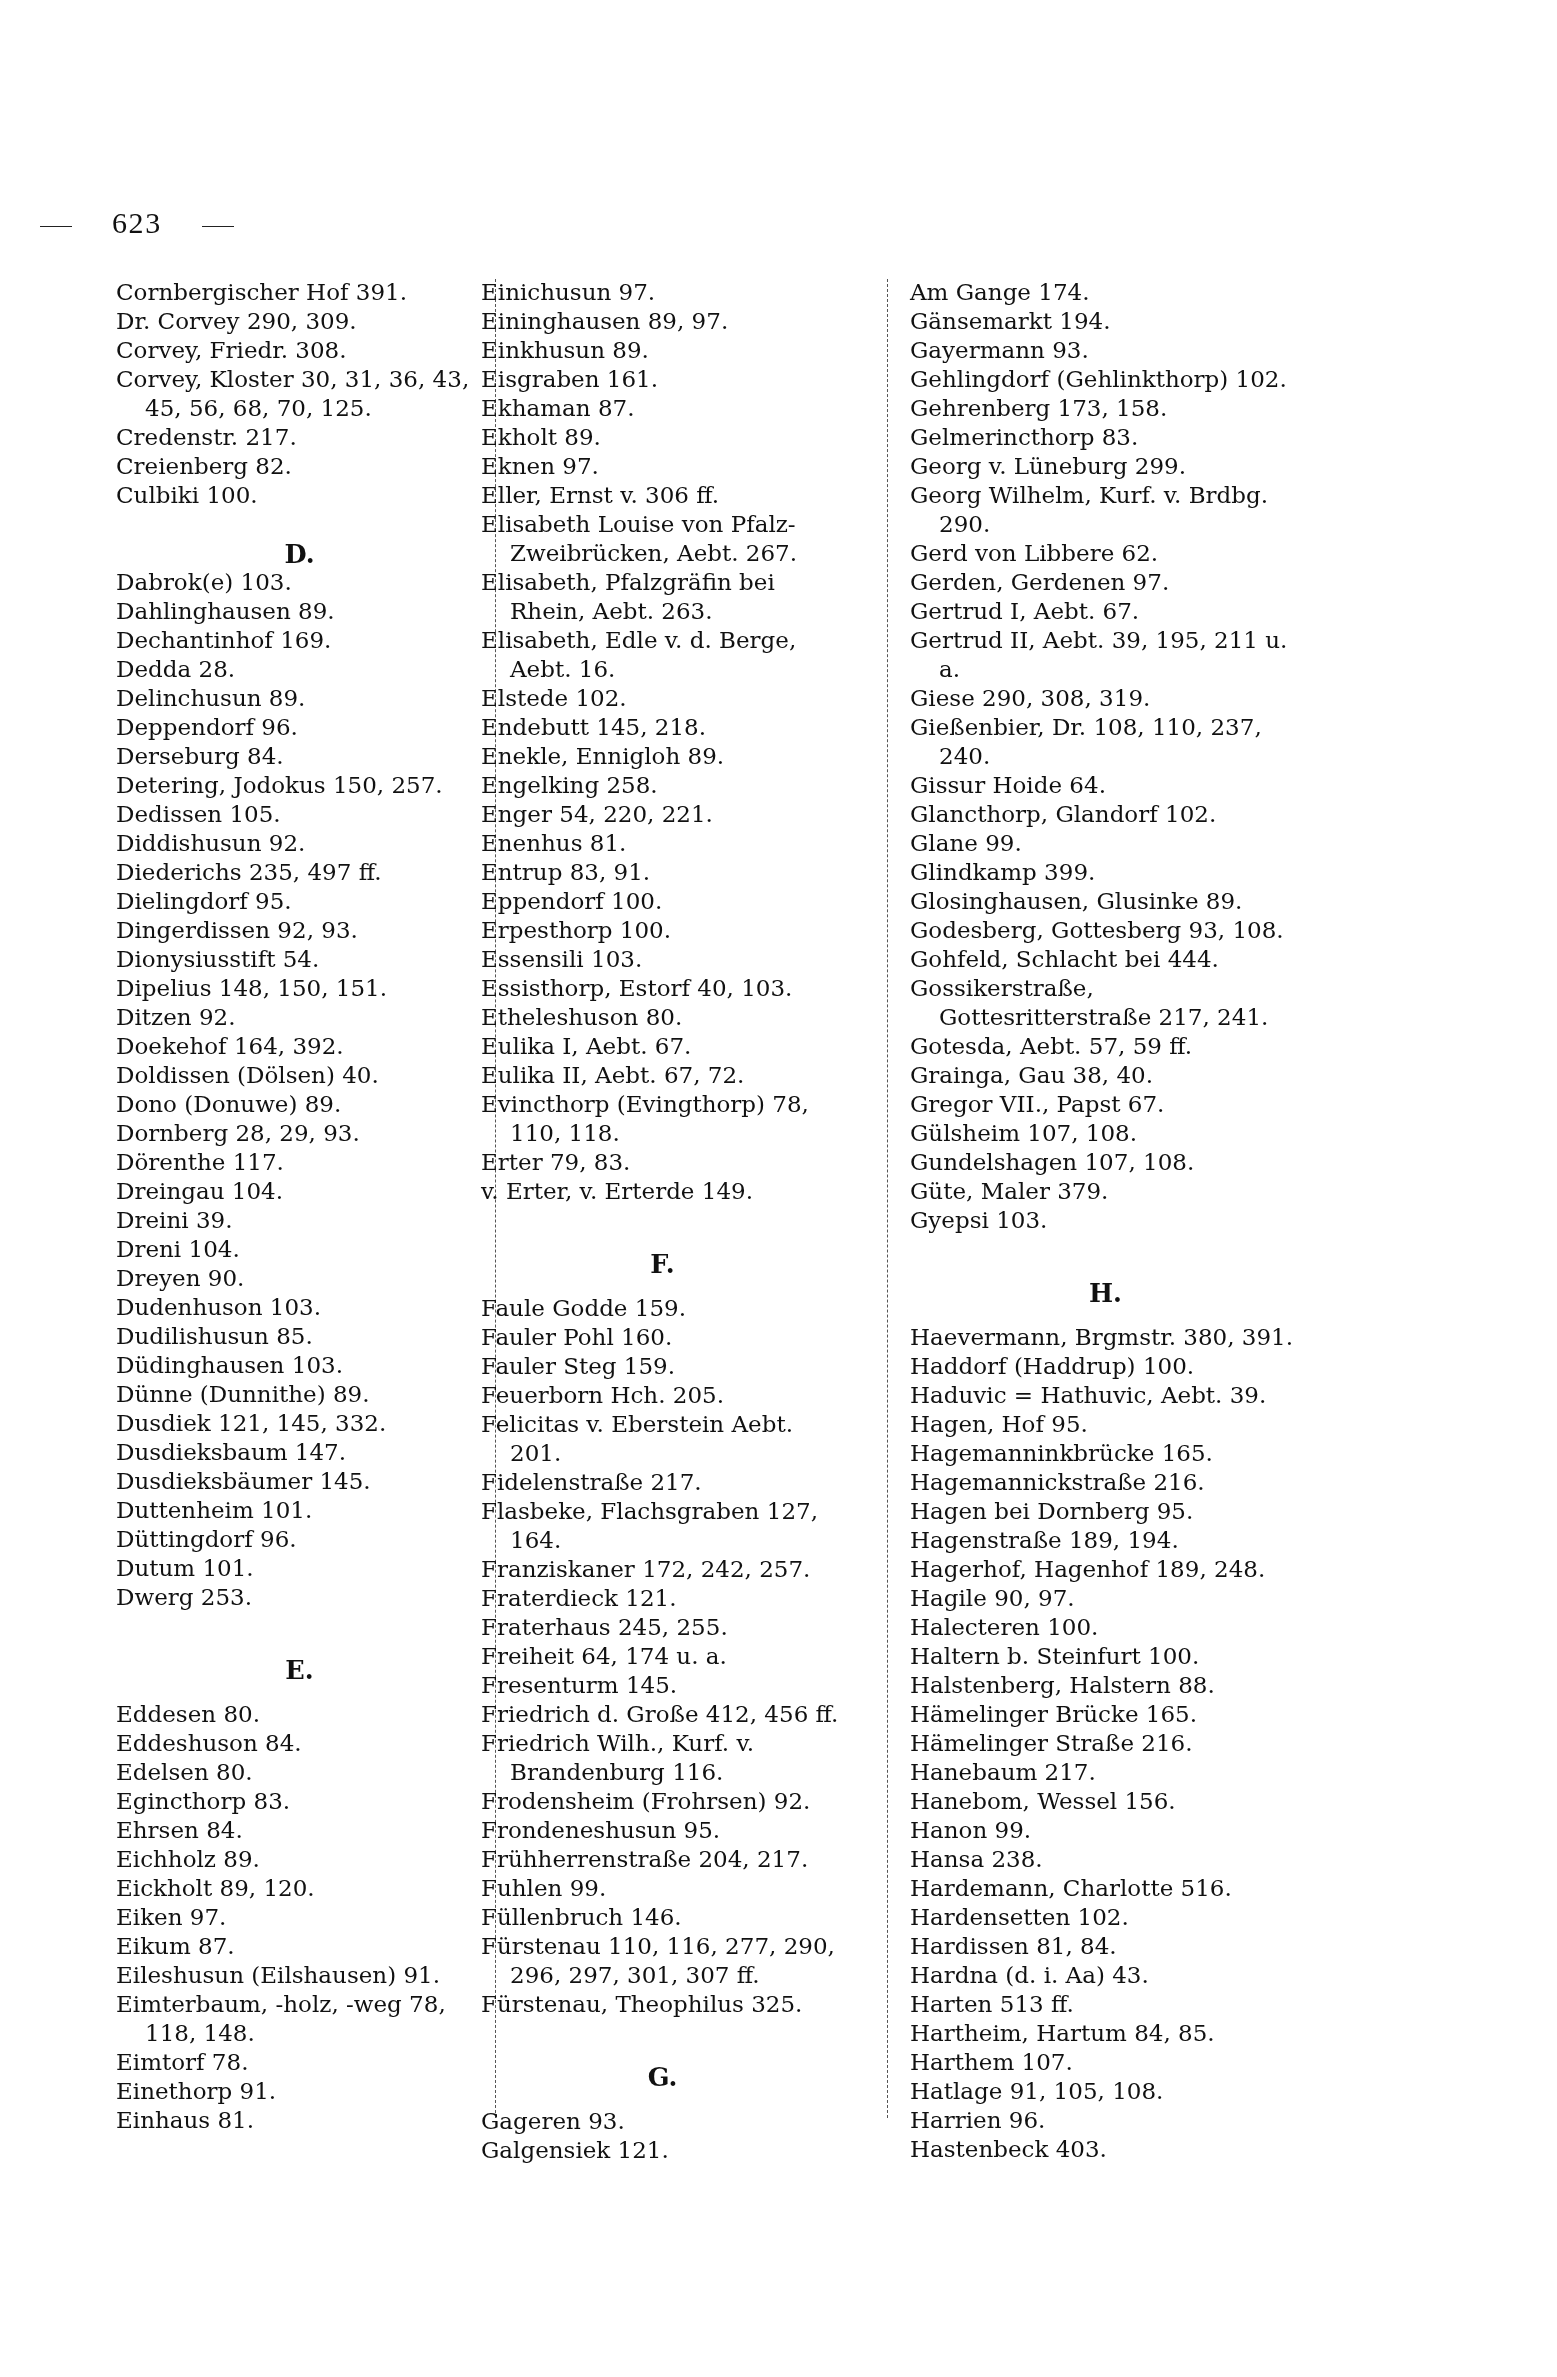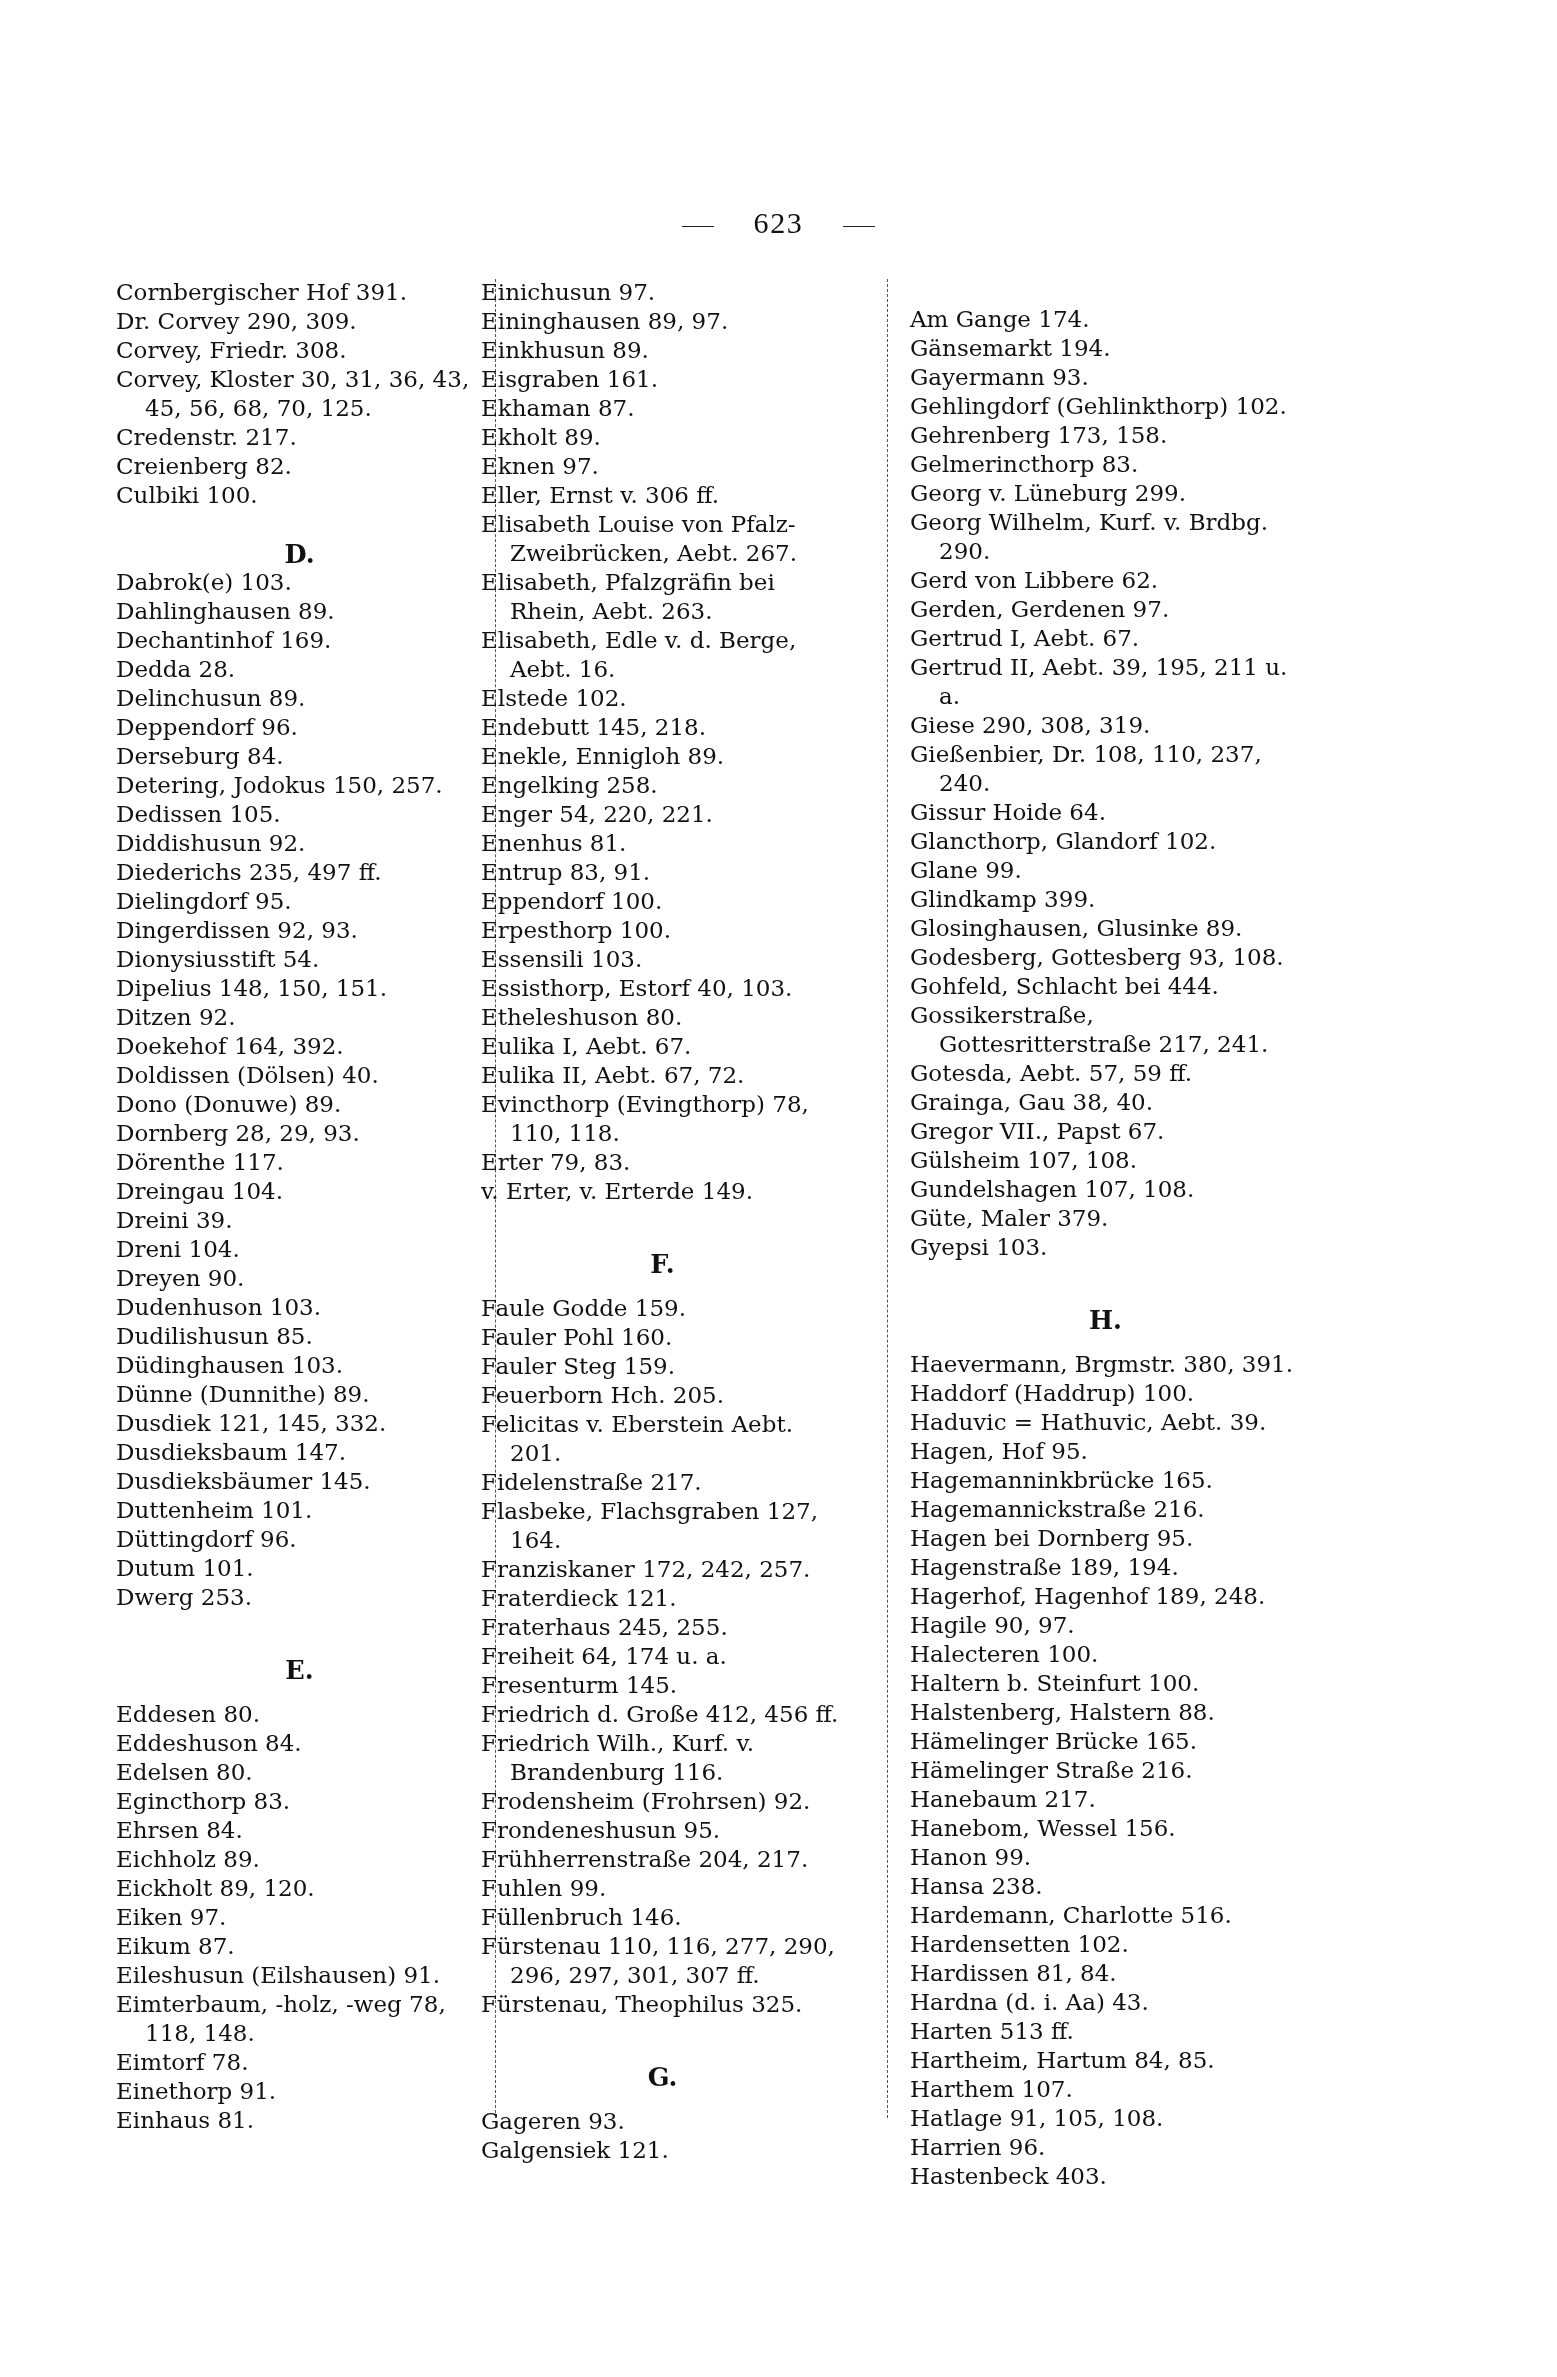--- a/index.html
+++ b/index.html
@@ -3,31 +3,31 @@
 <meta charset="utf-8">
 <style>
   html, body { margin: 0; padding: 0; background: #ffffff; }
   body {
     width: 1557px; height: 2377px; position: relative; overflow: hidden;
     font-family: "DejaVu Serif", "Liberation Serif", serif;
     color: #111;
   }
   .page-number {
     position: absolute; top: 206px; left: 0; width: 1557px;
-    text-align: center; font-family: "Liberation Serif", serif;
+    font-family: "Liberation Serif", serif;
     font-size: 30px; letter-spacing: 1.6px;
   }
   .page-number .dash { display: inline-block; width: 32px; border-top: 1.6px solid #222; vertical-align: middle; margin: 0 40px; }
   .col {
     position: absolute; top: 278px;
     font-size: 23px; line-height: 29px;
   }
   .col1 { left: 116px; width: 367px; }
   .col2 { left: 481px; width: 363px; }
-  .col3 { left: 910px; width: 391px; margin-top: 27px; }
+  .col3 { left: 910px; width: 391px; }
   .divider {
     position: absolute; top: 279px; height: 1839px; width: 0;
     border-left: 1.6px dashed #555;
   }
   .div1 { left: 495px; }
   .div2 { left: 887px; }
   .entry { white-space: normal; padding-left: 29px; text-indent: -29px; }
   .section-letter {
     text-align: center; font-weight: bold; font-size: 25.5px;
     height: 58px; line-height: 29px; padding-top: 29.5px; box-sizing: border-box;

